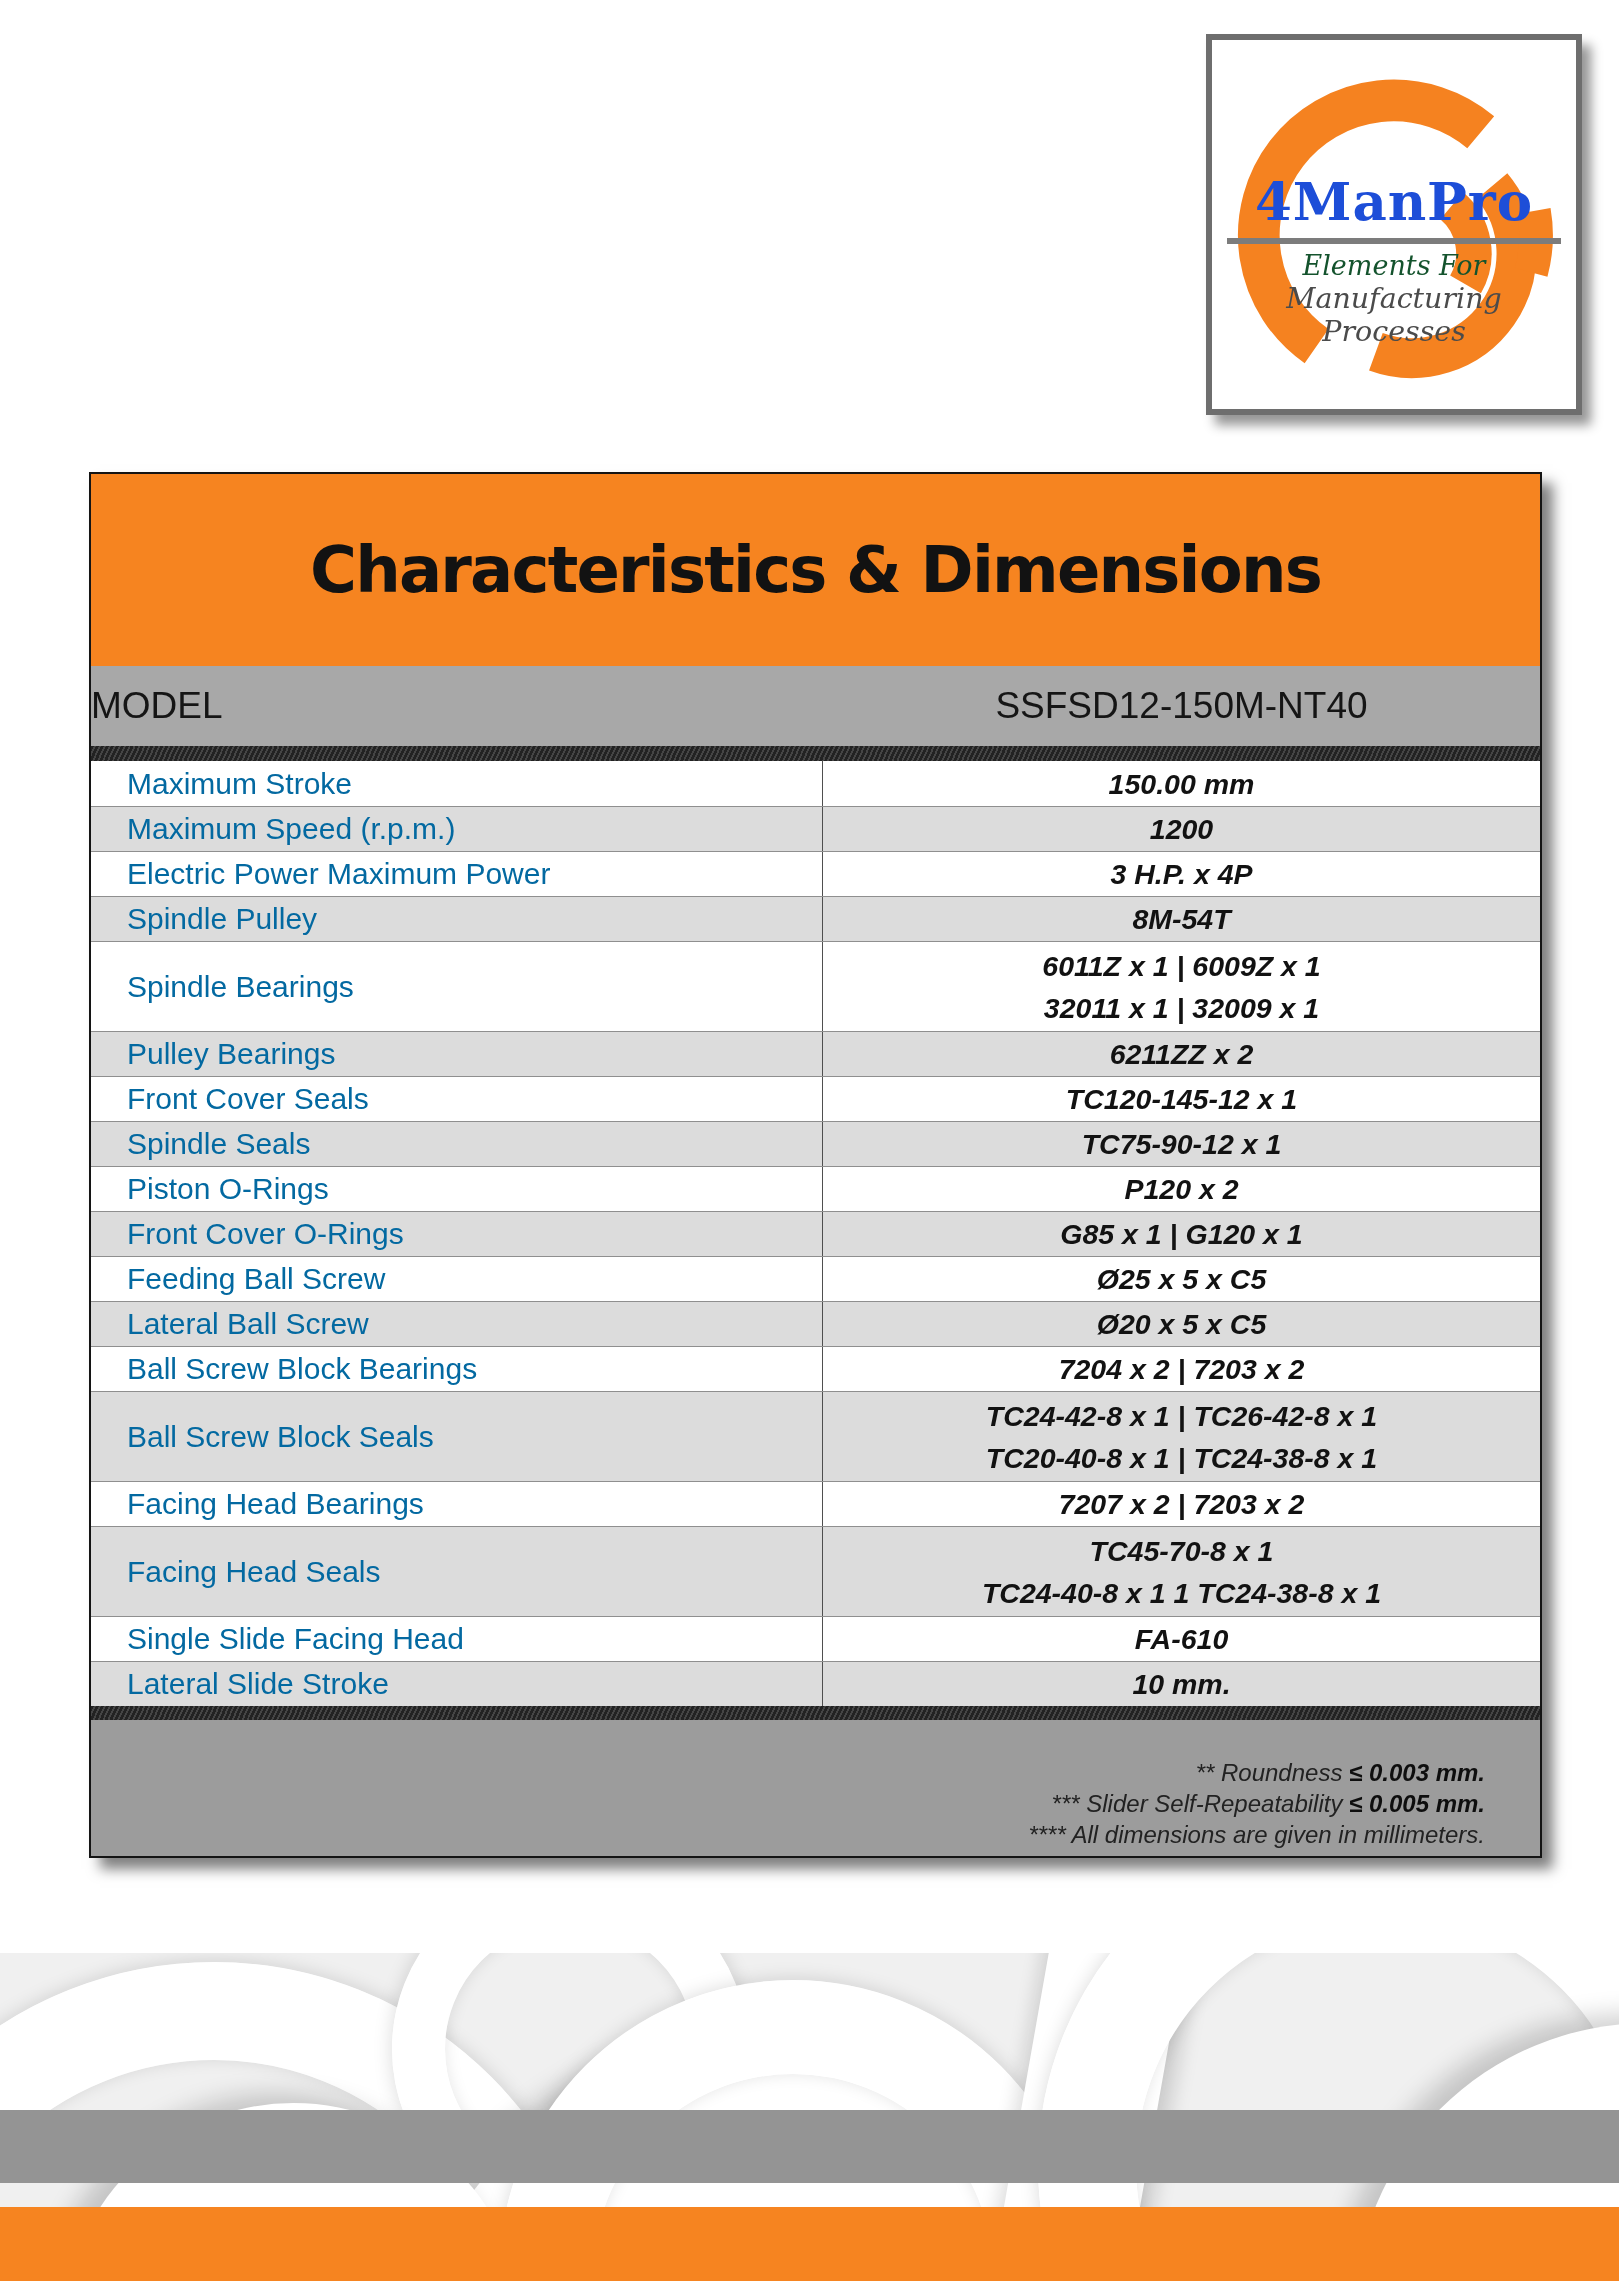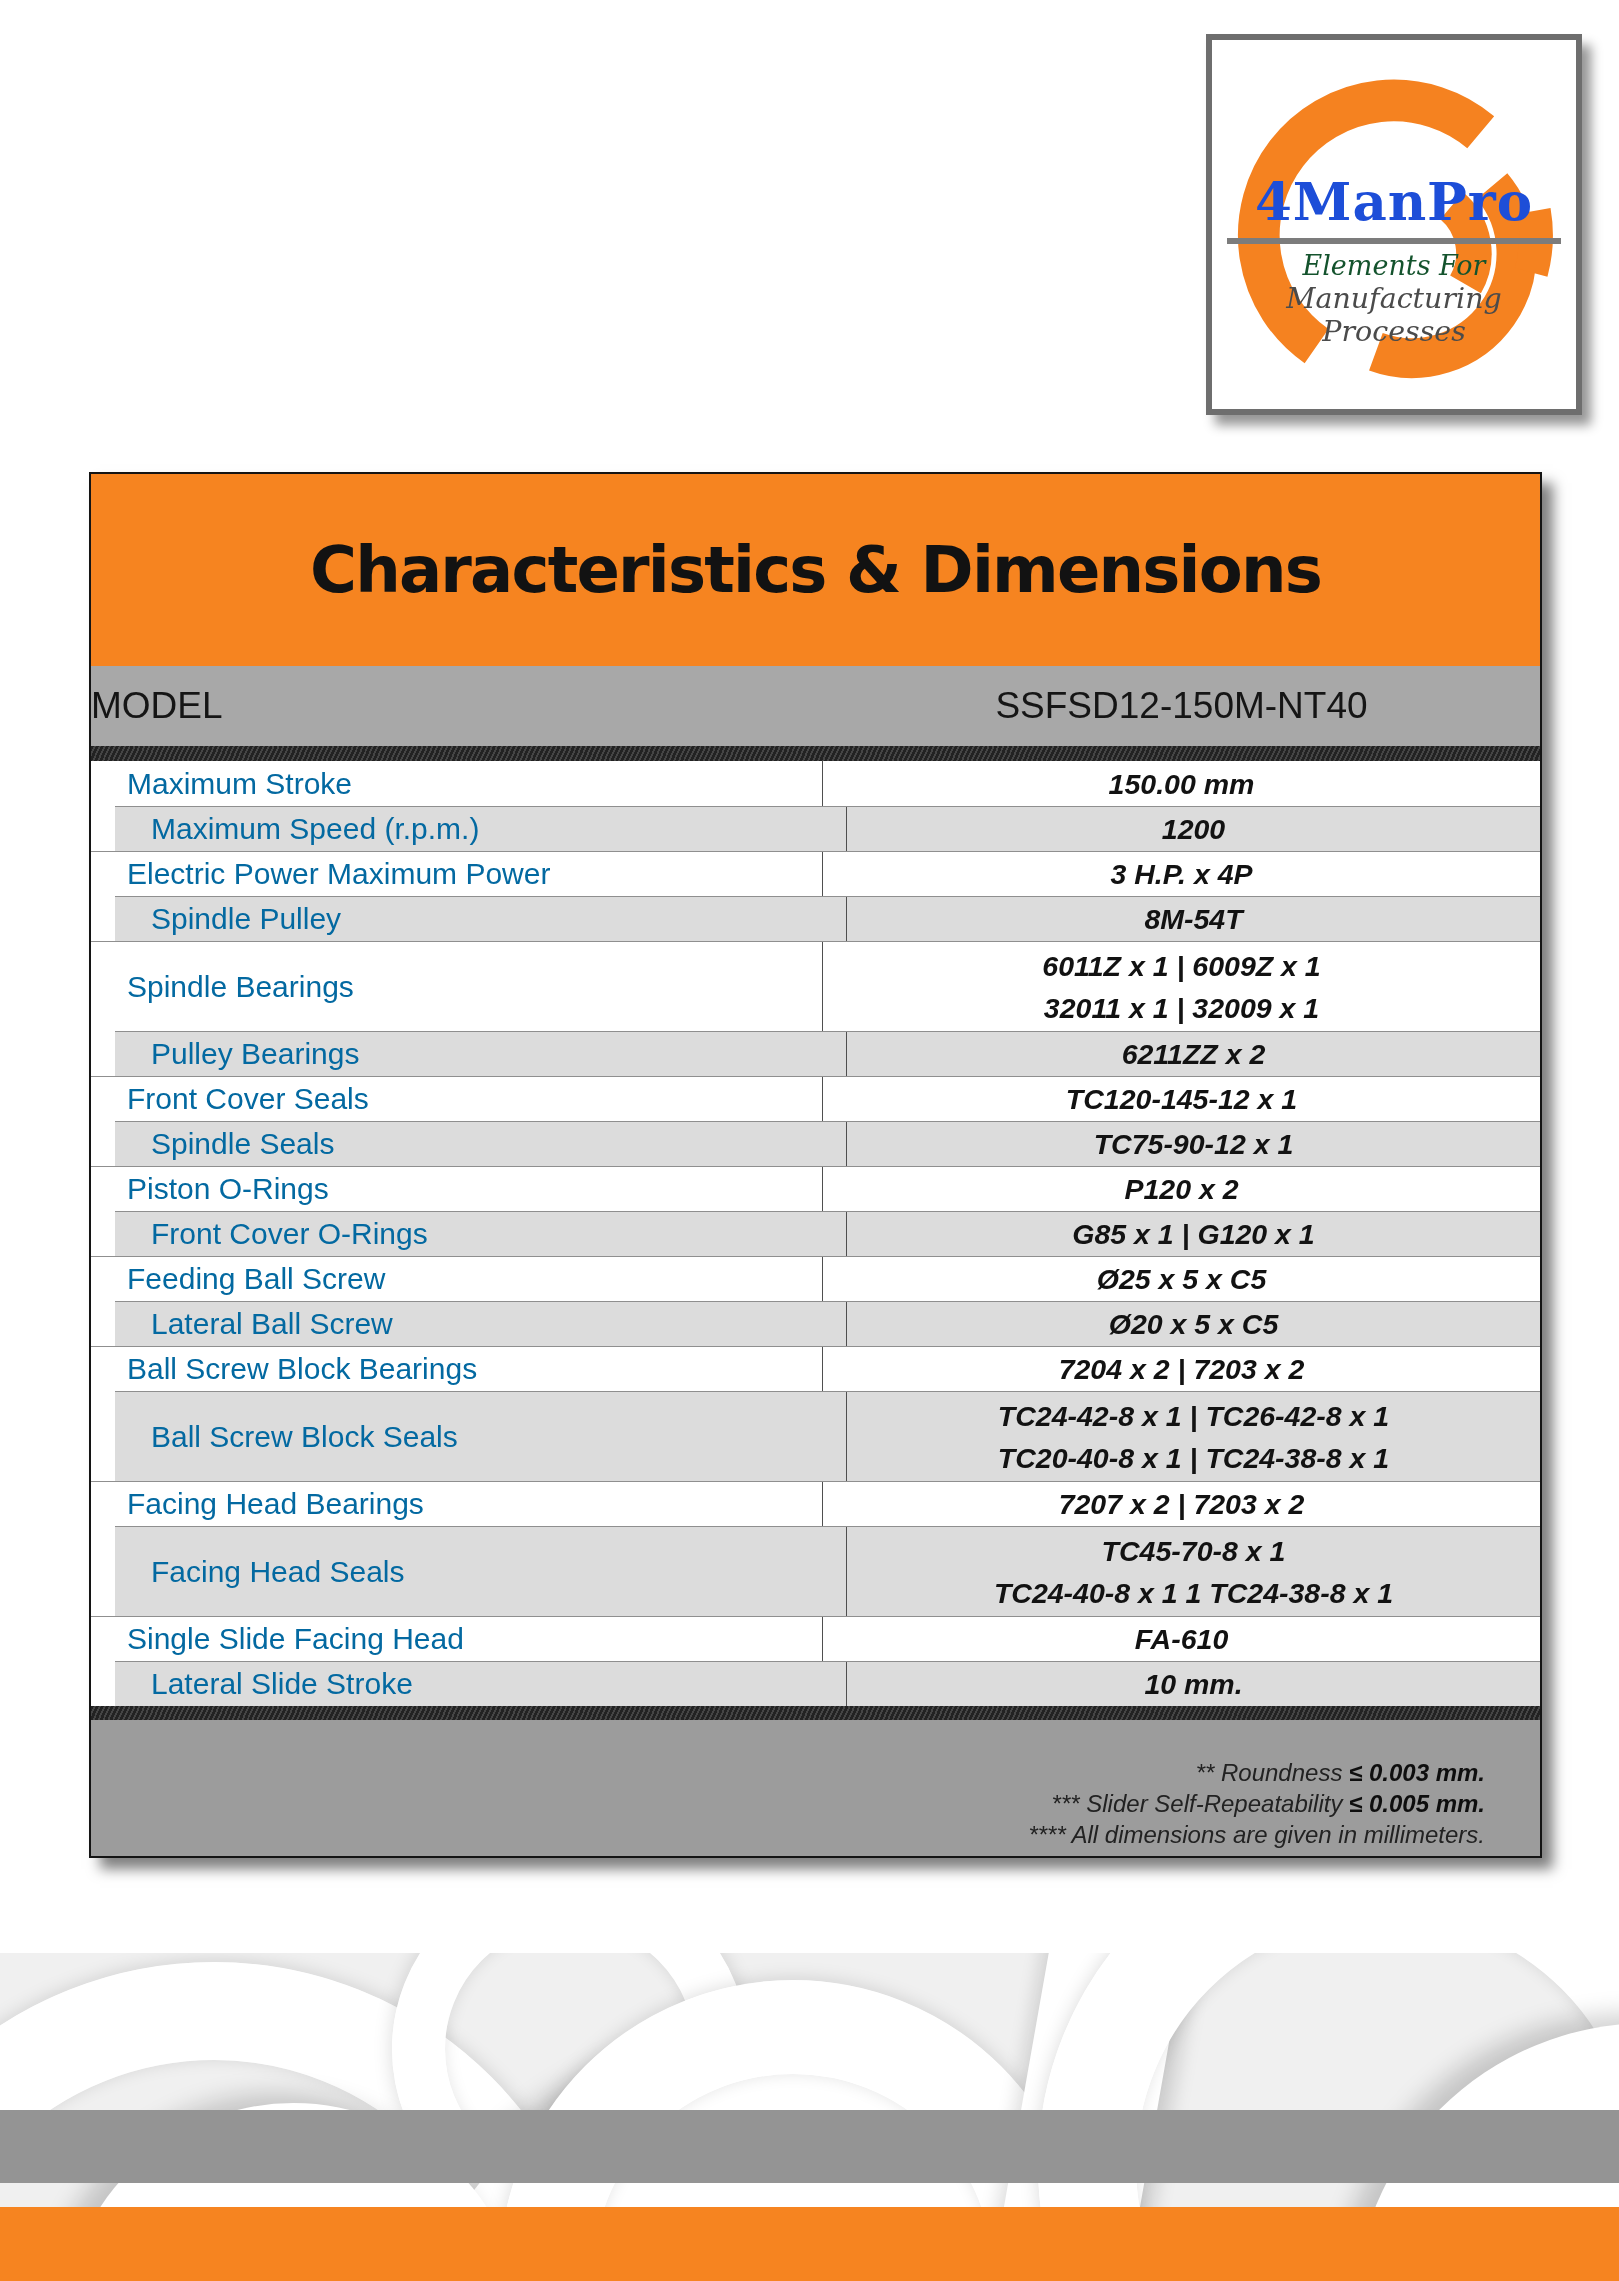--- a/index.html
+++ b/index.html
@@ -57,21 +57,21 @@
   .model-band .mcell-l{width:732px; }
   .model-band .mcell-r{flex:1; text-align:center;}
   .hatch{
     height:15px;
     background:repeating-linear-gradient(115deg,#222 0px,#222 2.7px,#454545 2.7px,#454545 4.5px);
   }
   .hatch.h2{height:14.3px;}
   .rows{}
   .row{display:flex; height:45px; background:#fff; border-top:1.8px solid #8F8F8F;}
   .row:first-child{border-top:none;}
-  .row.g{background:var(--row-alt);margin-left:24px;}
+  .row.g{background:var(--row-alt);}
   .row.tall{height:90px;justify-content:space-between;}
   .cell{display:flex; flex-direction:column; justify-content:center;}
   .cell.label{
     width:732px; padding-left:36px; border-right:1.8px solid #4F4F4F;
     font-size:30px; color:#0369a1;
   }
   .cell.value{
     flex:1; text-align:center; font-weight:bold; font-style:italic;
     font-size:28.5px; color:#121212; line-height:42px;
   }

